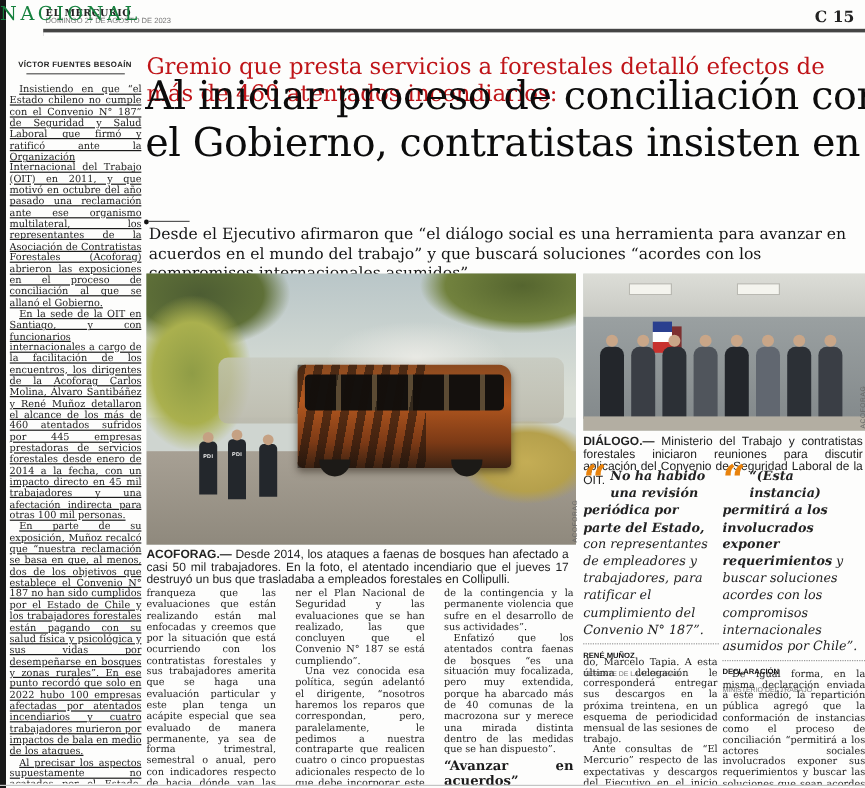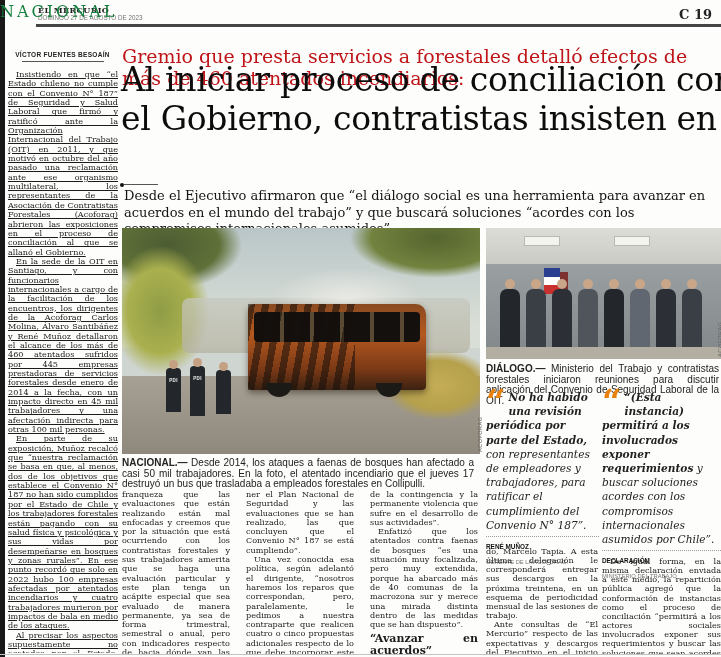--- a/index.html
+++ b/index.html
@@ -99,21 +99,21 @@
 </style>
 </head>
 <body>
 
 <div class="page">
   <div class="abs left-strip"></div>
 
   <div class="abs paper-name">EL MERCURIO</div>
   <div class="abs paper-date">DOMINGO 27 DE AGOSTO DE 2023</div>
   <div class="abs section-title">NACIONAL</div>
-  <div class="abs page-num">C 19</div>
+  <div class="abs page-num">C 15</div>
   <div class="abs mast-rule"></div>
 
   <div class="abs byline">VÍCTOR FUENTES BESOAÍN</div>
   <div class="abs rail">
     <p>Insistiendo en que “el Estado chileno no cumple con el Convenio N° 187” de Seguridad y Salud Laboral que firmó y ratificó ante la Organización Internacional del Trabajo (OIT) en 2011, y que motivó en octubre del año pasado una reclamación ante ese organismo multilateral, los representantes de la Asociación de Contratistas Forestales (Acoforag) abrieron las exposiciones en el proceso de conciliación al que se allanó el Gobierno.</p>
     <p>En la sede de la OIT en Santiago, y con funcionarios internacionales a cargo de la facilitación de los encuentros, los dirigentes de la Acoforag Carlos Molina, Álvaro Santibáñez y René Muñoz detallaron el alcance de los más de 460 atentados sufridos por 445 empresas prestadoras de servicios forestales desde enero de 2014 a la fecha, con un impacto directo en 45 mil trabajadores y una afectación indirecta para otras 100 mil personas.</p>
     <p>En parte de su exposición, Muñoz recalcó que “nuestra reclamación se basa en que, al menos, dos de los objetivos que establece el Convenio N° 187 no han sido cumplidos por el Estado de Chile y los trabajadores forestales están pagando con su salud física y psicológica y sus vidas por desempeñarse en bosques y zonas rurales”. En ese punto recordó que solo en 2022 hubo 100 empresas afectadas por atentados incendiarios y cuatro trabajadores murieron por impactos de bala en medio de los ataques.</p>
     <p>Al precisar los aspectos supuestamente no acatados por el Estado, Muñoz sostuvo que “no se han adoptado las medidas para, de manera progresiva, avanzar en un medio ambiente de trabajo seguro y saludable”, y “no ha habido una revisión periódica del Estado, con representantes de empleadores y trabajadores, para ratificar el cumplimiento del Convenio N° 187”.</p>
 
   </div>
@@ -168,21 +168,21 @@
     <div class="sper sp7"></div>
     <div class="sper sp8"></div>
     <div class="abs sp-floor"></div>
   </div>
   <div class="abs vcredit credit-side">ACOFORAG</div>
 
   <div class="abs caption caption-side">
     <b>DIÁLOGO.—</b><span> Ministerio del Trabajo y contratistas forestales iniciaron reuniones para discutir aplicación del Convenio de Seguridad Laboral de la OIT.</span>
   </div>
   <div class="abs caption caption-main">
-    <b>NACIONAL.—</b><span> Desde 2014, los ataques a faenas de bosques han afectado a casi 50 mil trabajadores. En la foto, el atentado incendiario que el jueves 17 destruyó un bus que trasladaba a empleados forestales en Collipulli.</span>
+    <b>ACOFORAG.—</b><span> Desde 2014, los ataques a faenas de bosques han afectado a casi 50 mil trabajadores. En la foto, el atentado incendiario que el jueves 17 destruyó un bus que trasladaba a empleados forestales en Collipulli.</span>
   </div>
 
   <div class="abs quote q1">
     <span class="qmark">“</span><span class="qlead">No ha habido una revisión periódica por parte del Estado,</span><span> con representantes de empleadores y trabajadores, para ratificar el cumplimiento del Convenio N° 187”.</span>
     <div class="attrib">
       <span class="a-name">RENÉ MUÑOZ</span>
       <span class="a-role">GERENTE DE LA ACOFORAG.</span>
     </div>
   </div>
   <div class="abs quote q2">

